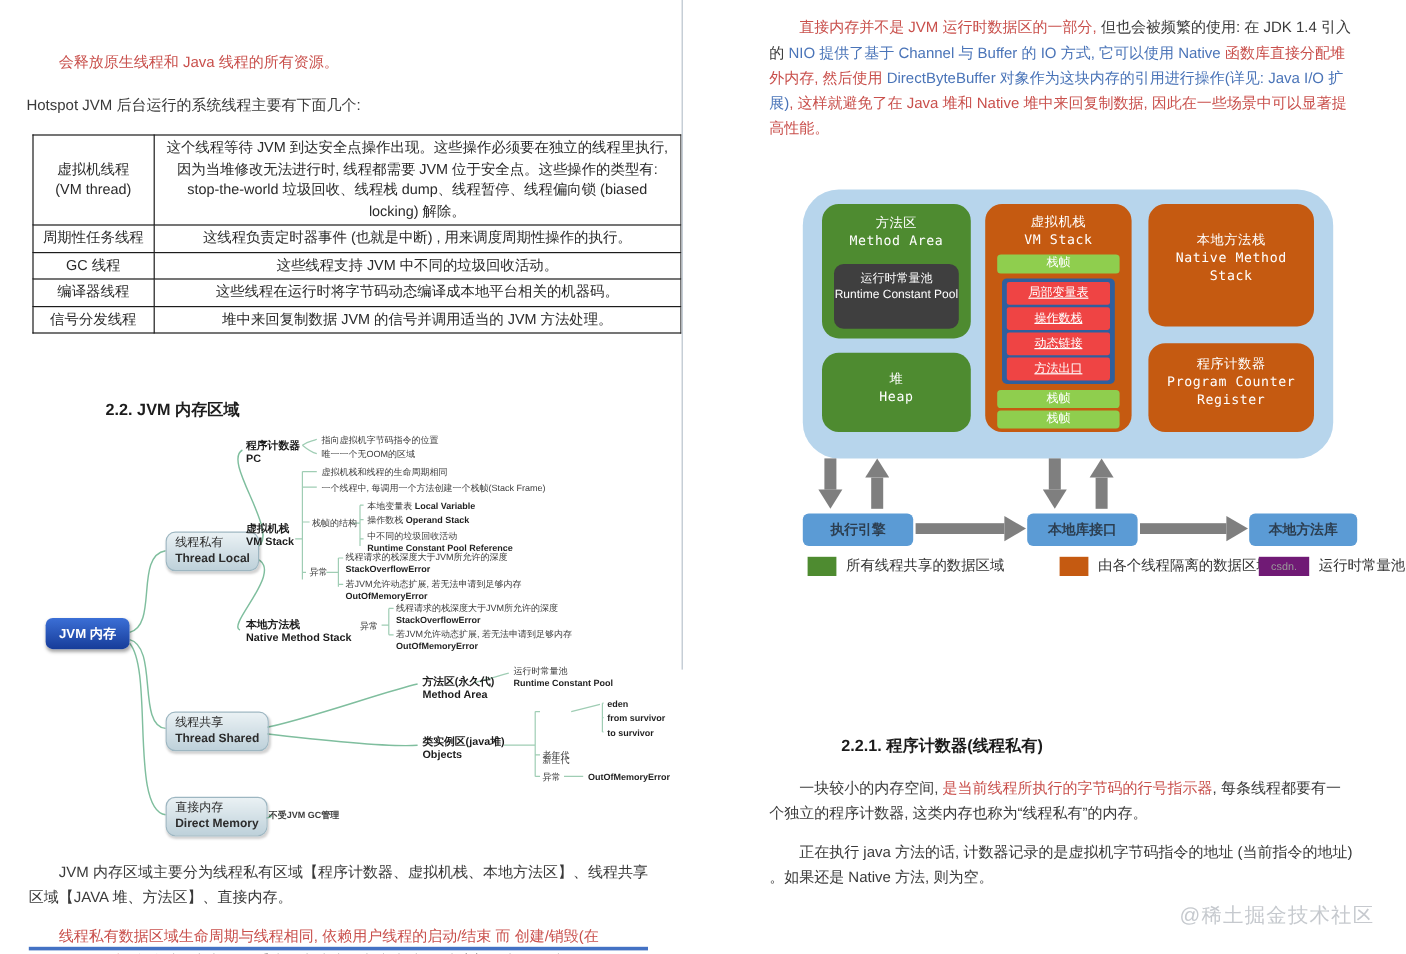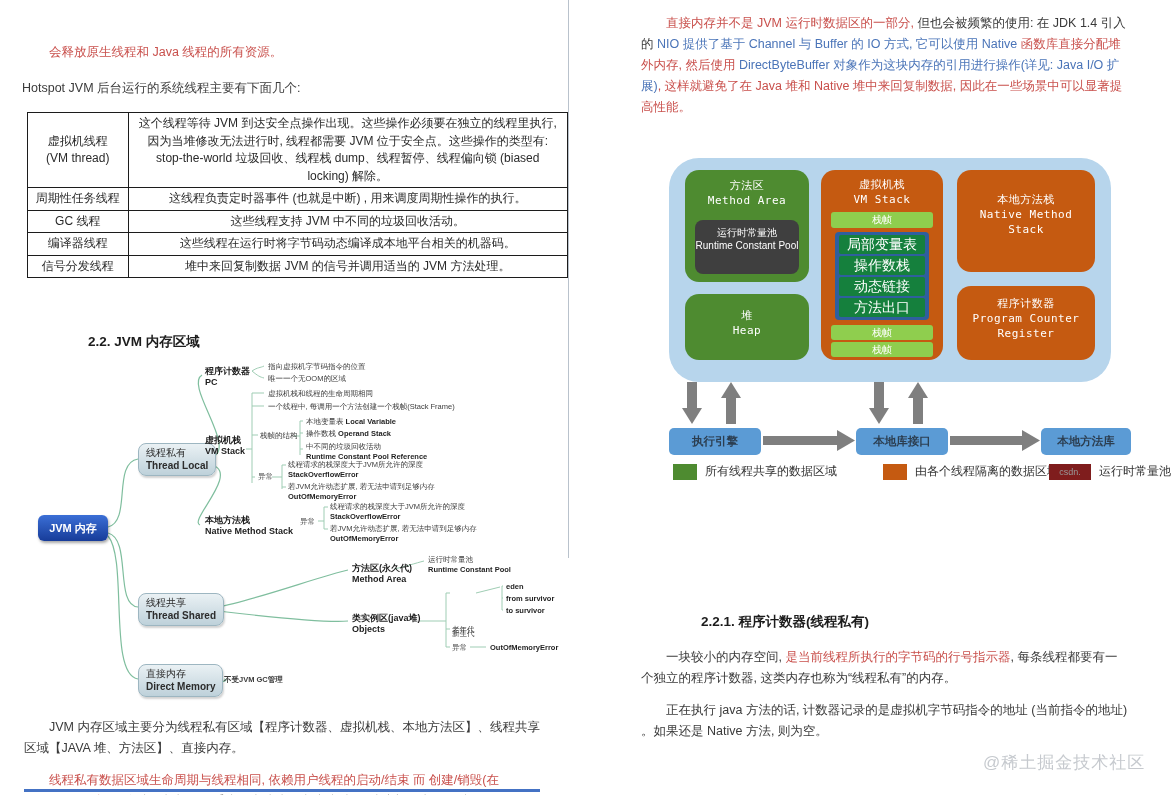--- a/index.html
+++ b/index.html
@@ -37,21 +37,21 @@
   
   .diagram{position:absolute;left:0;top:0;width:604px;height:795px;pointer-events:none;}
   .dbox{position:absolute;box-sizing:border-box;text-align:center;}
   .d-container{left:100px;top:158px;width:442px;height:224px;background:#b7d5ec;border-radius:30px;}
   .d-green{background:#4e8b30;border-radius:14px;color:#fff;}
   .d-orange{background:#c55a11;border-radius:14px;color:#fff;}
   .d-dark{background:#3f3f3f;border-radius:8px;color:#fff;}
   .d-title{font-family:"DejaVu Sans Mono",monospace;font-size:11px;line-height:15px;letter-spacing:.5px;}
   .d-bar{position:absolute;background:#8fce4e;border-radius:3px;color:#fff;font-size:10px;line-height:15px;}
   .d-bluebox{position:absolute;background:#2f5f9e;border-radius:4px;padding:3px 4px;box-sizing:border-box;}
-  .d-row{background:#15803d;color:#fff;font-size:14px;line-height:19px;margin-bottom:2px;border-radius:2px;}
+  .d-row{background:#ef4444;color:#fff;font-size:10px;line-height:19px;margin-bottom:2px;border-radius:2px;text-decoration:underline;}
   .d-row:last-child{margin-bottom:0;}
   .d-blue{background:#5b9bd5;border-radius:5px;color:#2c3e50;font-weight:bold;font-size:11.5px;
           display:flex;align-items:center;justify-content:center;}
   .legend{position:absolute;display:flex;align-items:center;font-size:12px;color:#333;}
   .swatch{display:inline-block;height:16px;margin-right:8px;}
   .wm{position:absolute;color:#c3c7cc;font-size:17px;letter-spacing:1px;opacity:.95;}
   .csdn{color:#999;font-size:9px;line-height:16px;display:block;text-align:center;}
   .blue-rule{position:absolute;left:24px;top:789px;width:516px;height:2.5px;background:#4472c4;}
 </style>
 </head>
@@ -296,21 +296,21 @@
 
     <div class="legend" style="left:104px;top:463px;">
       <span class="swatch" style="width:24px;background:#4e8b30;"></span>
       <span>所有线程共享的数据区域</span>
     </div>
     <div class="legend" style="left:314px;top:463px;">
       <span class="swatch" style="width:24px;background:#c55a11;"></span>
       <span>由各个线程隔离的数据区域</span>
     </div>
     <div class="legend" style="left:480px;top:463px;">
-      <span class="swatch" style="width:42px;background:#7f1d1d;">
+      <span class="swatch" style="width:42px;background:#701a75;">
           <span class="csdn">csdn.</span>
         </span>
       <span>运行时常量池</span>
     </div>
   </div>
 
   <h3 style="margin:495px 0 0 132px;">2.2.1. 程序计数器(线程私有)</h3>
 
   <div class="p indent" style="margin:16px 44px 0 72px;">
     <span>一块较小的内存空间, </span><span class="red">是当前线程所执行的字节码的行号指示器</span><span>, 每条线程都要有一个独立的程序计数器, 这类内存也称为“线程私有”的内存。</span>

